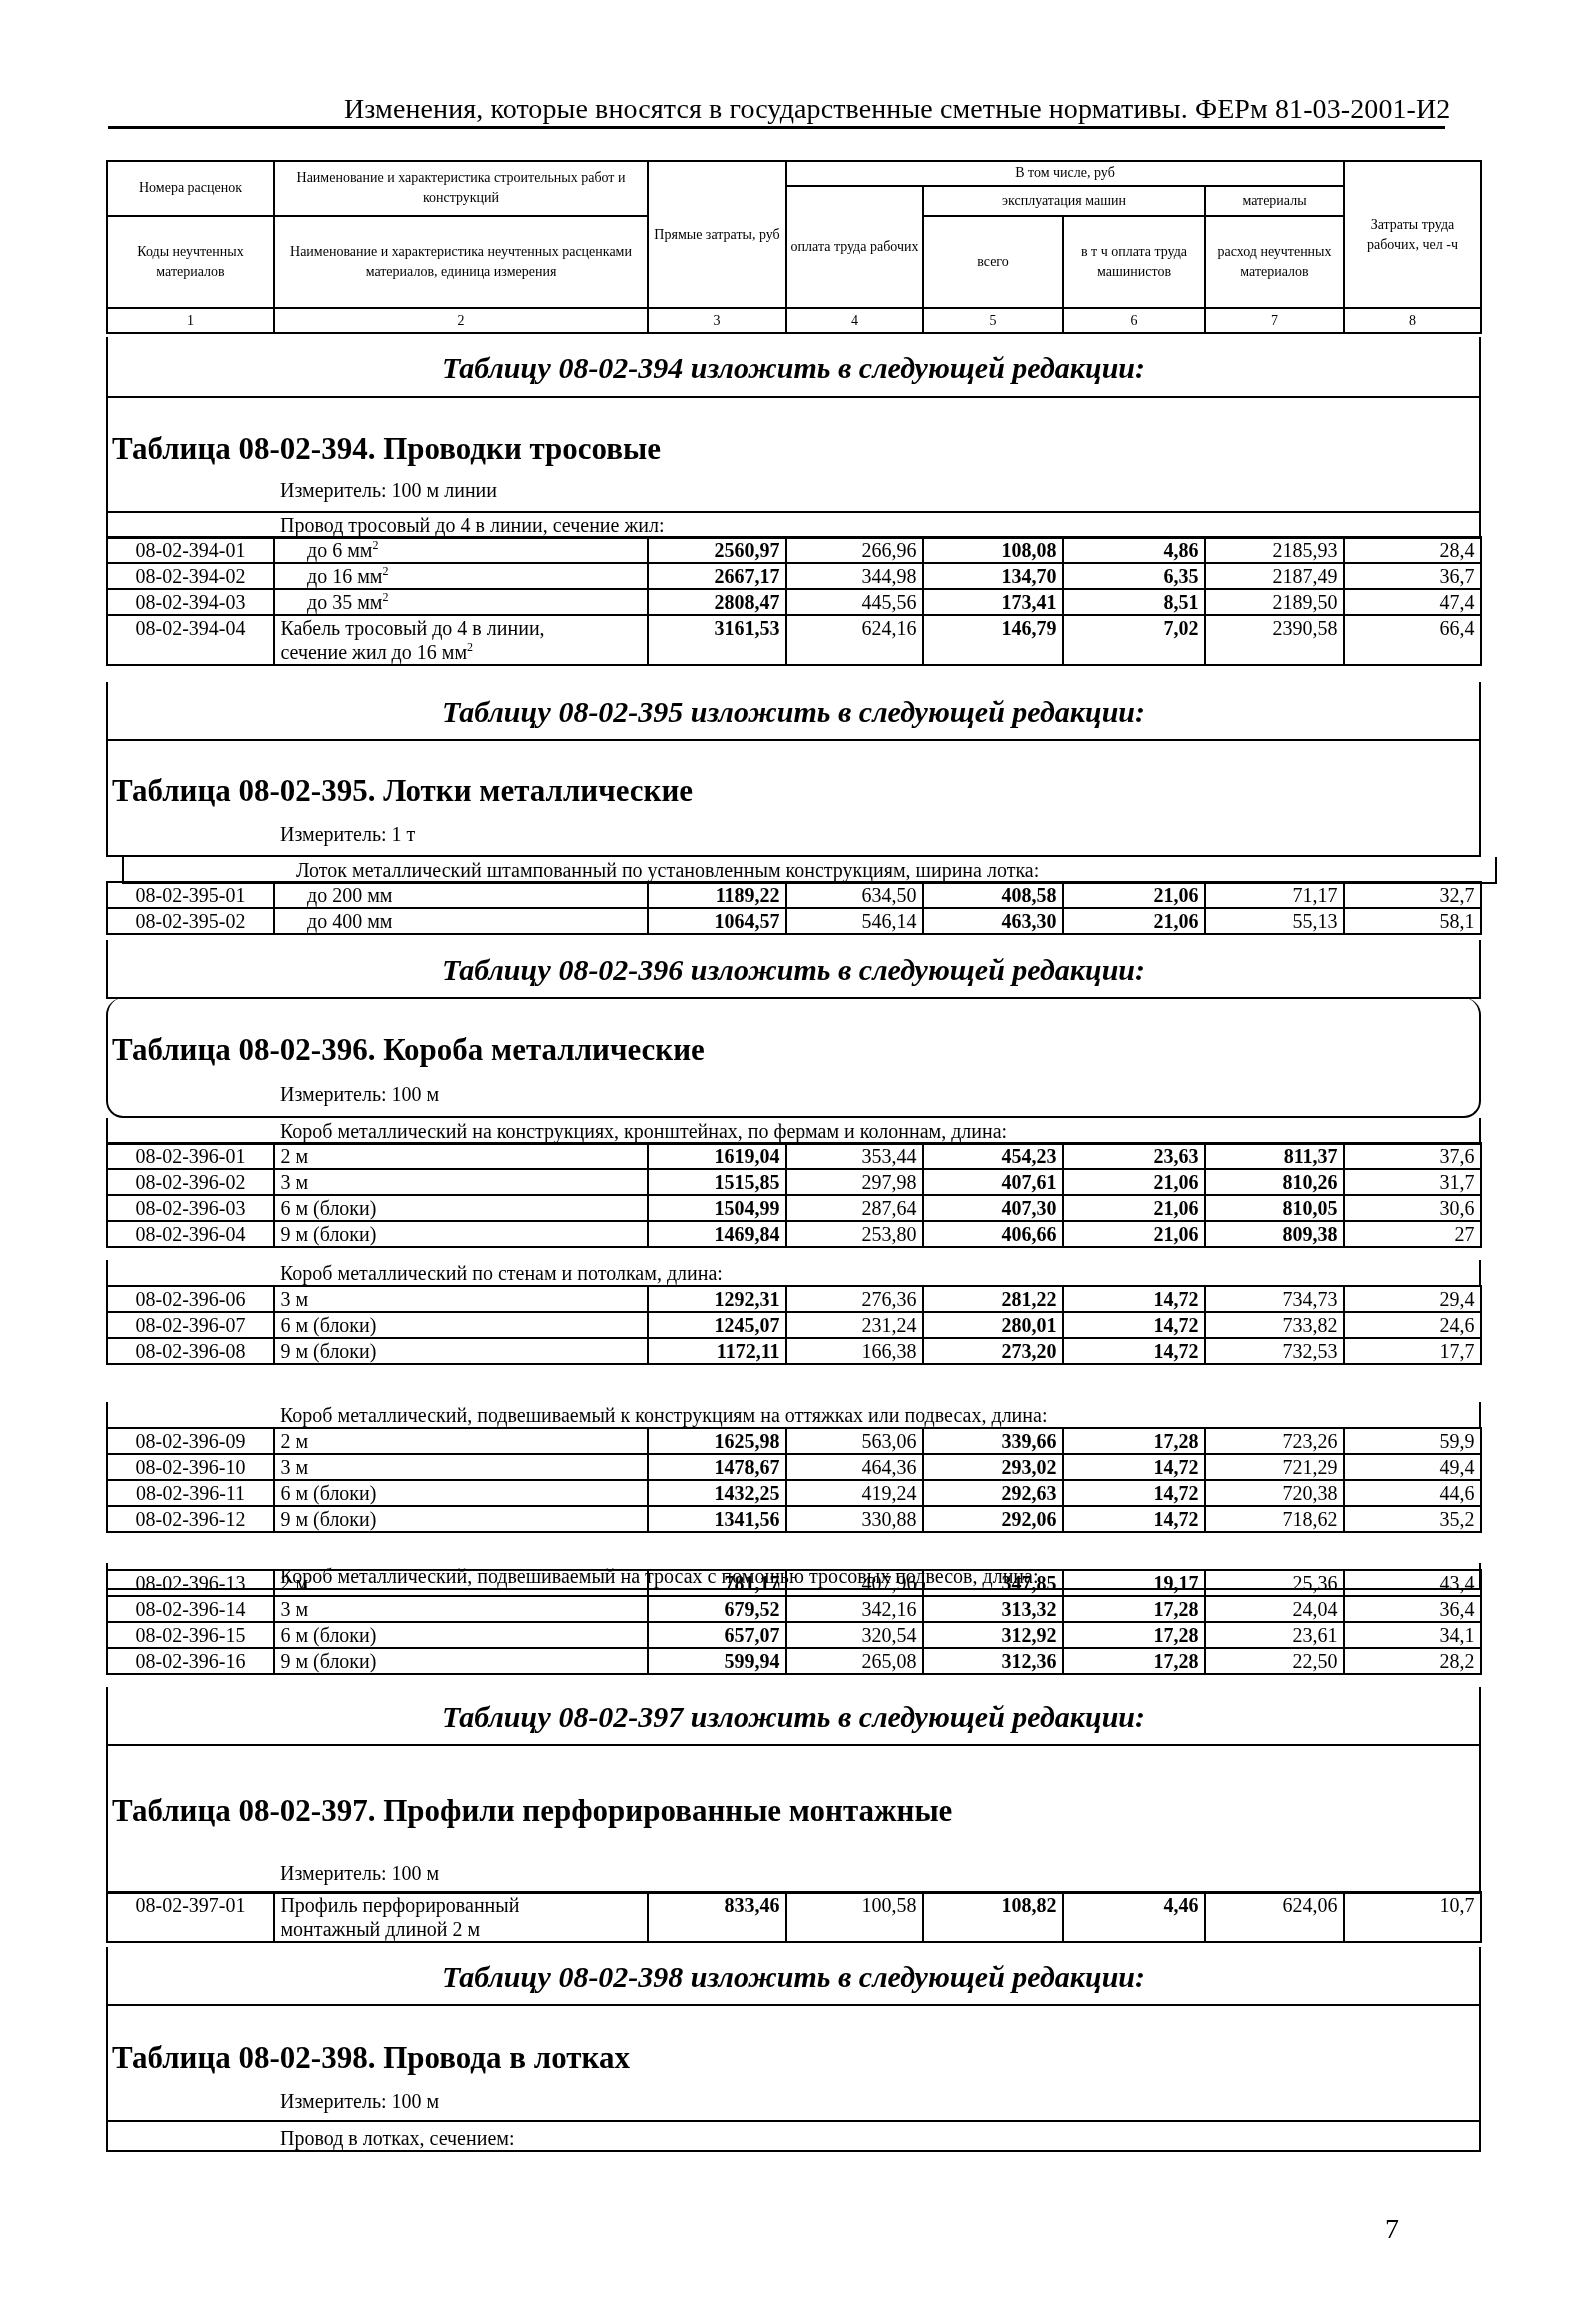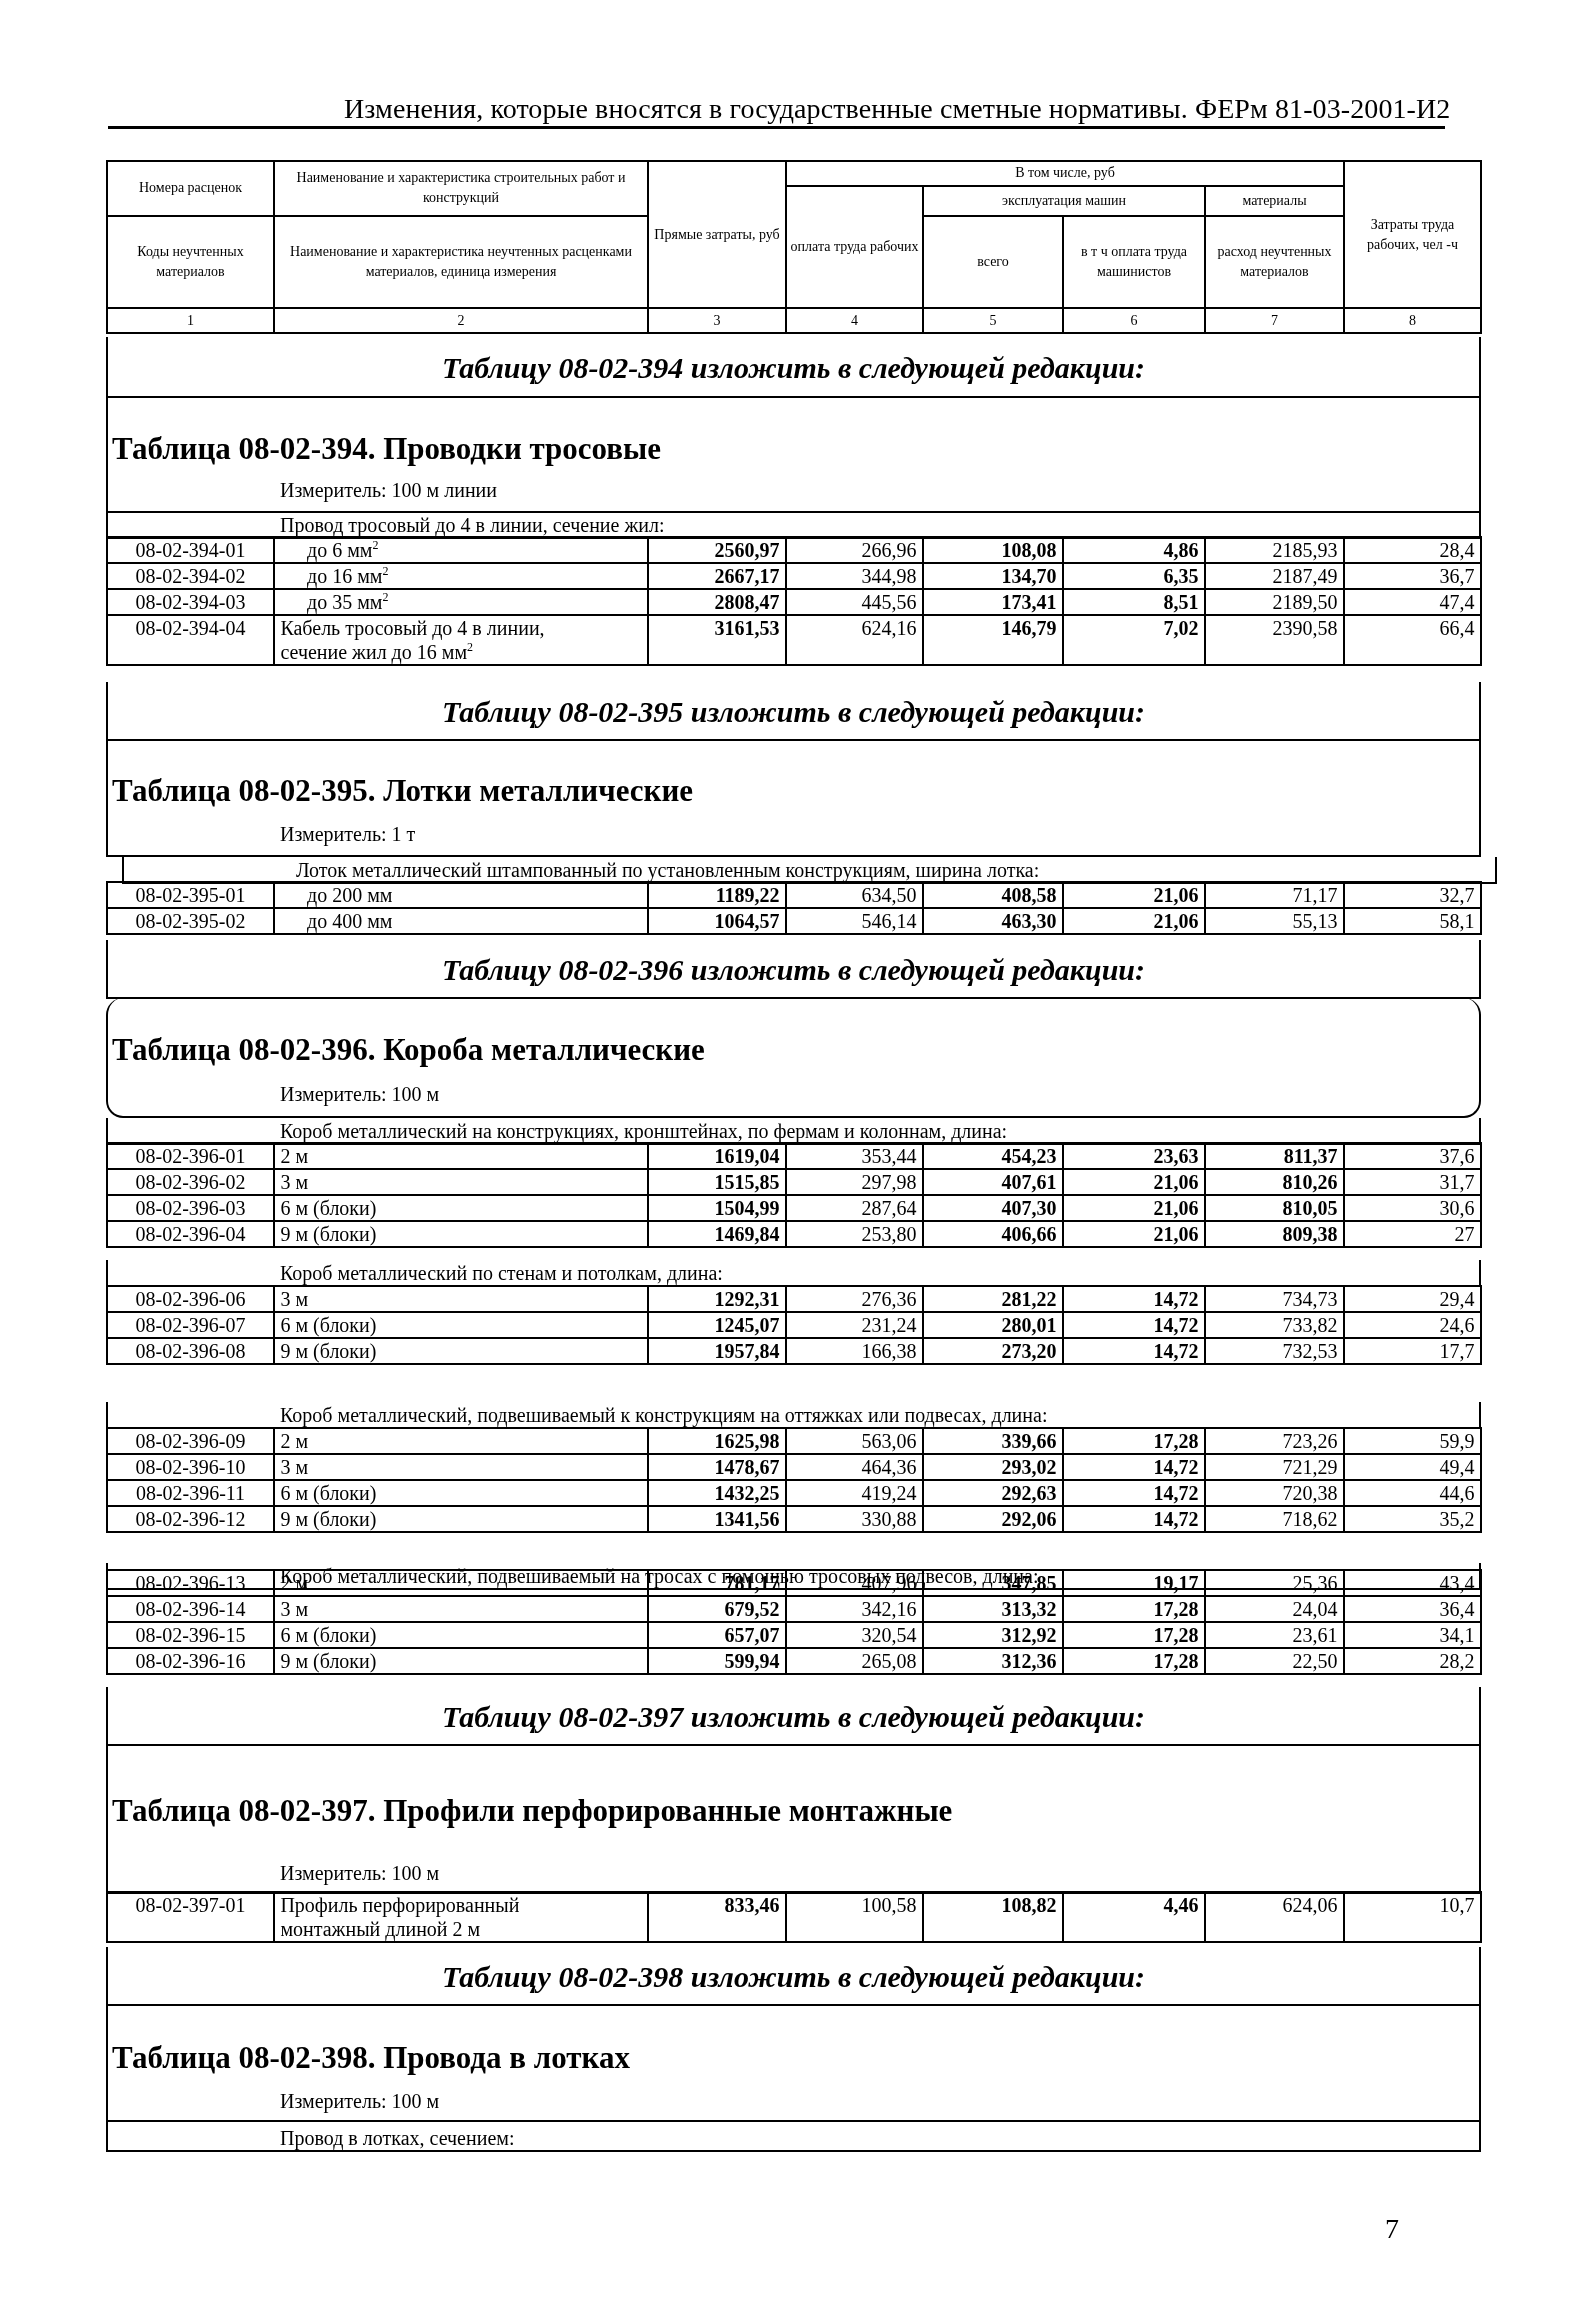--- a/index.html
+++ b/index.html
@@ -275,21 +275,21 @@
     <td class="num b">1245,07</td>
     <td class="num">231,24</td>
     <td class="num b">280,01</td>
     <td class="num b">14,72</td>
     <td class="num">733,82</td>
     <td class="num">24,6</td>
   </tr>
   <tr>
     <td class="code">08-02-396-08</td>
     <td class="name">9 м (блоки)</td>
-    <td class="num b">1957,84</td>
+    <td class="num b">1172,11</td>
     <td class="num">166,38</td>
     <td class="num b">273,20</td>
     <td class="num b">14,72</td>
     <td class="num">732,53</td>
     <td class="num">17,7</td>
   </tr>
 </tbody>
   </table>
 
 <div class="subhead" style="top:1402px;height:27px;">

